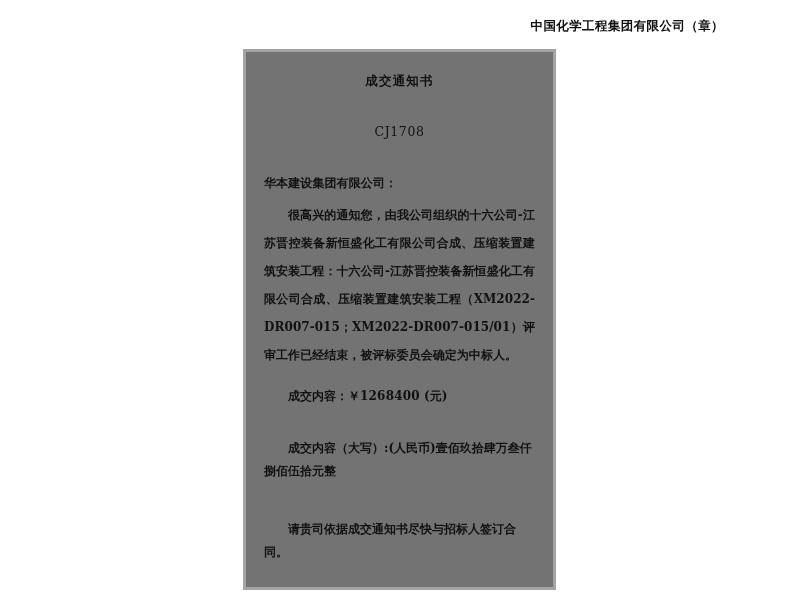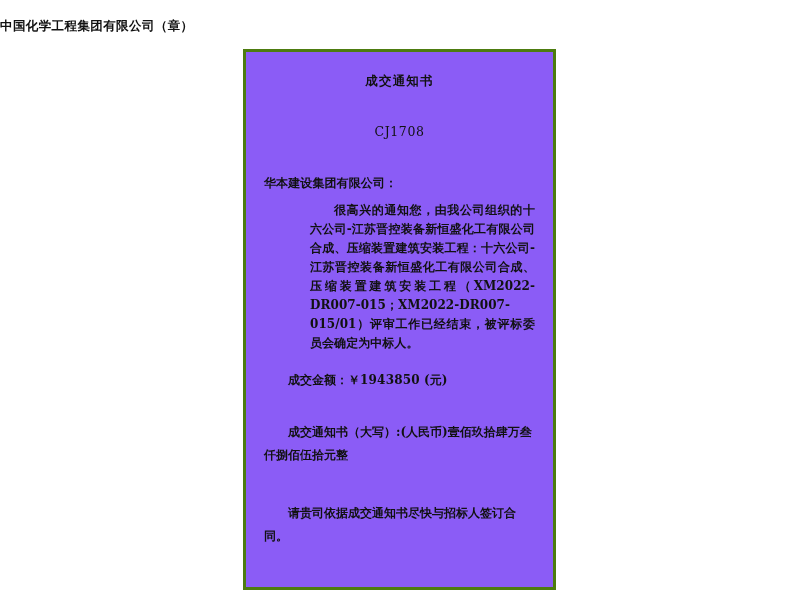--- a/index.html
+++ b/index.html
@@ -21,38 +21,38 @@
     height: 600px;
     background: #ffffff;
   }
 
   
   .company-header {
     position: absolute;
     top: 18px;
     left: 0;
     width: 724px;
-    text-align: left;
+    text-align: right;
     font-size: 12.5px;
     font-weight: bold;
     letter-spacing: 0.4px;
     color: #111111;
     white-space: nowrap;
   }
 
   
   .notice-frame {
     position: absolute;
     left: 243px;
     top: 49px;
     width: 313px;
     height: 541px;
     box-sizing: border-box;
-    border: 3px solid #4d7c0f;
-    background: #8b5cf6;
+    border: 3px solid #a3a3a3;
+    background: #737373;
   }
 
   .frame-inner {
     position: relative;
     width: 100%;
     height: 100%;
     box-sizing: border-box;
     padding: 0 18px;
   }
 
@@ -82,26 +82,25 @@
     color: #111111;
   }
 
   .body-block {
     margin-top: 9px;
   }
 
   .para {
     font-size: 12px;
     font-weight: bold;
-    line-height: 19px;
+    line-height: 28px;
     letter-spacing: 0.05px;
     color: #111111;
     text-align: justify;
     text-justify: inter-ideograph;
-    margin-left: 46px;
   }
 
   .para.indent {
     text-indent: 24px;
   }
 
   .gap-sm { height: 8px; }
   .gap-lg { height: 30px; }
   .gap-xl { height: 36px; }
 
@@ -151,26 +150,26 @@
       <div class="body-block">
 
         <div class="para indent">很高兴的通知您，由我公司组织的十六公司-江苏晋控装备新恒盛化工有限公司合成、压缩装置建筑安装工程：十六公司-江苏晋控装备新恒盛化工有限公司合成、压缩装置建筑安装工程（XM2022-DR007-015；XM2022-DR007-015/01）评审工作已经结束，被评标委员会确定为中标人。</div>
 
         <div class="gap-sm"></div>
 
 
         <div class="gap-sm"></div>
 
         <div class="amount-line">
-          <span>成交金额：</span><span class="amount-sym">￥</span><span class="amount-num">1943850</span>&nbsp;<span>(元)</span>
+          <span>成交内容：</span><span class="amount-sym">￥</span><span class="amount-num">1268400</span>&nbsp;<span>(元)</span>
         </div>
 
         <div class="gap-lg"></div>
 
-        <div class="amount-line">成交通知书（大写）:(人民币)壹佰玖拾肆万叁仟捌佰伍拾元整</div>
+        <div class="amount-line">成交内容（大写）:(人民币)壹佰玖拾肆万叁仟捌佰伍拾元整</div>
 
         <div class="gap-xl"></div>
 
         <div class="closing">请贵司依据成交通知书尽快与招标人签订合同。</div>
 
       </div>
     </div>
   </div>
 
 </div>

